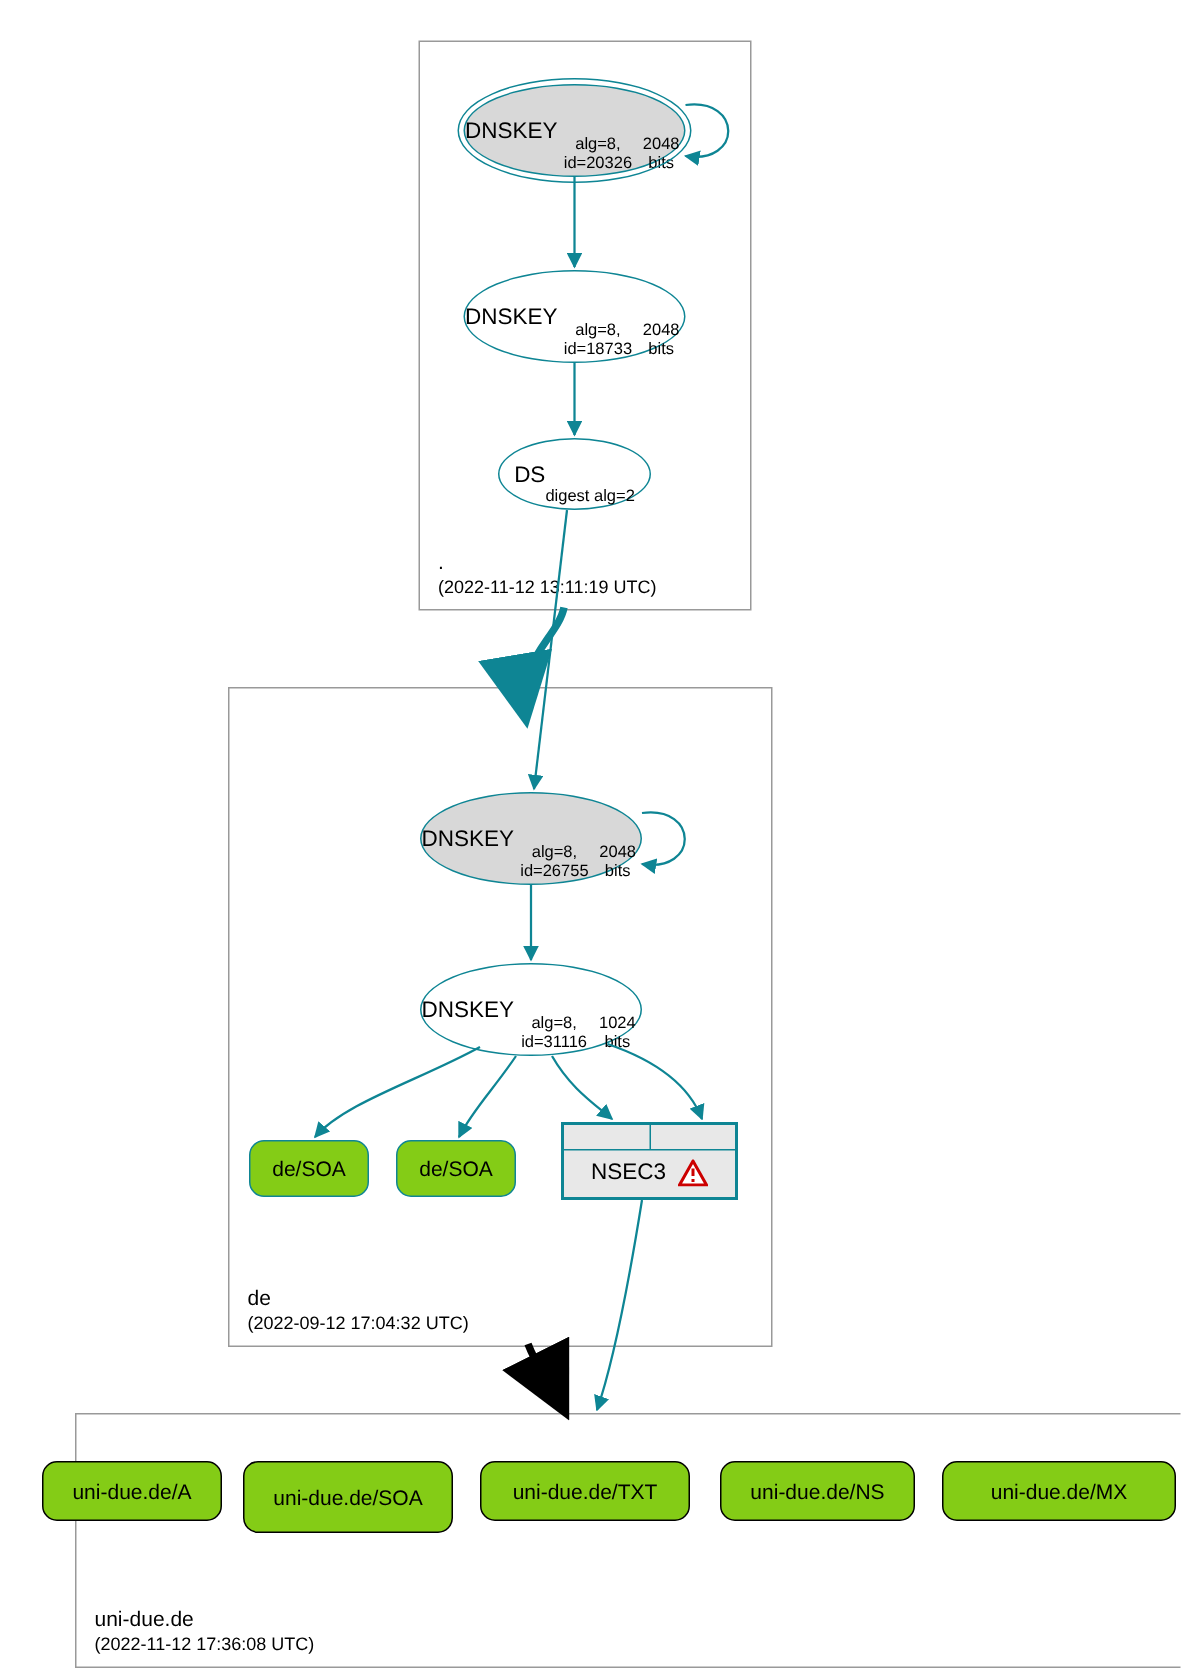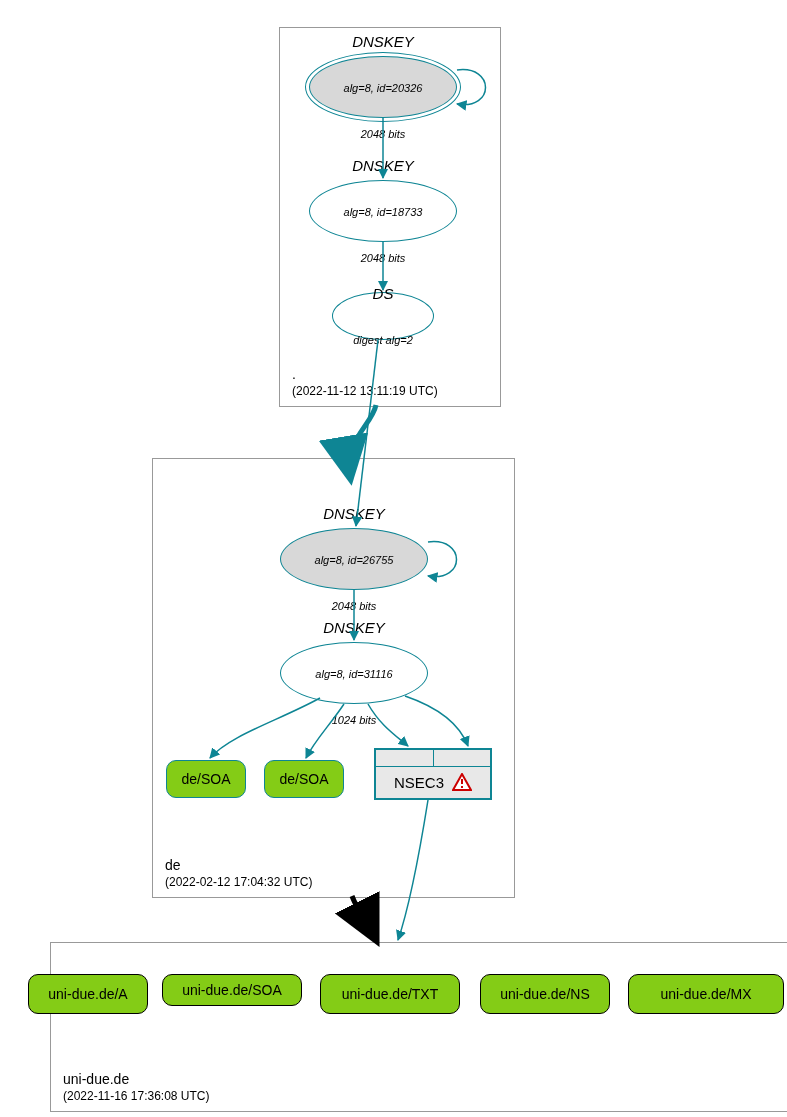--- a/index.html
+++ b/index.html
@@ -26,25 +26,24 @@
   .zone-label .ts {
     font-size: 12px;
   }
   .node-ellipse {
     position: absolute;
     border: 1.5px solid #0e8594;
     border-radius: 50%;
     background: #fff;
     text-align: center;
     display: flex;
-    flex-direction: column;
+    flex-direction: row;
     justify-content: center;
     align-items: center;
     box-sizing: border-box;
-    font-style: italic;
   }
   .node-ellipse.filled {
     background: #d8d8d8;
   }
   .node-ellipse.double::before {
     content: "";
     position: absolute;
     top: -5px; left: -5px; right: -5px; bottom: -5px;
     border: 1.5px solid #0e8594;
     border-radius: 50%;
@@ -86,21 +85,21 @@
     height: 16px;
     border-bottom: 1.5px solid #0e8594;
   }
   .nsec3-box .tabrow div {
     flex: 1;
     border-right: 1.5px solid #0e8594;
   }
   .nsec3-box .tabrow div:last-child { border-right: none; }
   .nsec3-box .body {
     display: flex;
-    align-items: center;
+    align-items: flex-start;
     justify-content: center;
     gap: 8px;
     padding: 6px 10px;
     font-size: 15px;
   }
   .warn-icon svg { display: block; }
   svg.edges {
     position: absolute;
     top: 0; left: 0;
     pointer-events: none;
@@ -112,28 +111,28 @@
 <div class="zone-box" style="left:279px; top:27px; width:220px; height:378px;">
   <div class="zone-label">
     <span>.</span><br>
     <span class="ts">(2022-11-12 13:11:19 UTC)</span>
   </div>
 </div>
 
 <div class="zone-box" style="left:152px; top:458px; width:361px; height:438px;">
   <div class="zone-label">
     <span>de</span><br>
-    <span class="ts">(2022-02-12 17:04:32 UTC)</span>
+    <span class="ts">(2022-09-12 17:04:32 UTC)</span>
   </div>
 </div>
 
 <div class="zone-box" style="left:14px; top:942px; width:760px; height:168px;margin-left:36px;">
   <div class="zone-label">
     <span>uni-due.de</span><br>
-    <span class="ts">(2022-11-16 17:36:08 UTC)</span>
+    <span class="ts">(2022-11-12 17:36:08 UTC)</span>
   </div>
 </div>
 
 <div class="node-ellipse filled double" style="left:309px; top:56px; width:148px; height:62px;">
   <span class="node-title">DNSKEY</span>
   <span class="node-sub">alg=8, id=20326</span>
   <span class="node-sub">2048 bits</span>
 </div>
 
 <div class="node-ellipse" style="left:309px; top:180px; width:148px; height:62px;">
@@ -180,21 +179,21 @@
         <rect x="9" y="6" width="2" height="5" fill="#c00"></rect>
         <rect x="9" y="13" width="2" height="2" fill="#c00"></rect>
       </svg>
     </span>
   </div>
 </div>
 
 <div class="rr-box black" style="left:28px;  top:974px; width:120px; height:40px;">
     <span>uni-due.de/A</span>
   </div>
-<div class="rr-box black" style="left:162px; top:974px; width:140px; height:32px;">
+<div class="rr-box black" style="left:162px; top:974px; width:140px; height:48px;">
     <span>uni-due.de/SOA</span>
   </div>
 <div class="rr-box black" style="left:320px; top:974px; width:140px; height:40px;">
     <span>uni-due.de/TXT</span>
   </div>
 <div class="rr-box black" style="left:480px; top:974px; width:130px; height:40px;">
     <span>uni-due.de/NS</span>
   </div>
 <div class="rr-box black" style="left:628px; top:974px; width:156px; height:40px;">
     <span>uni-due.de/MX</span>

